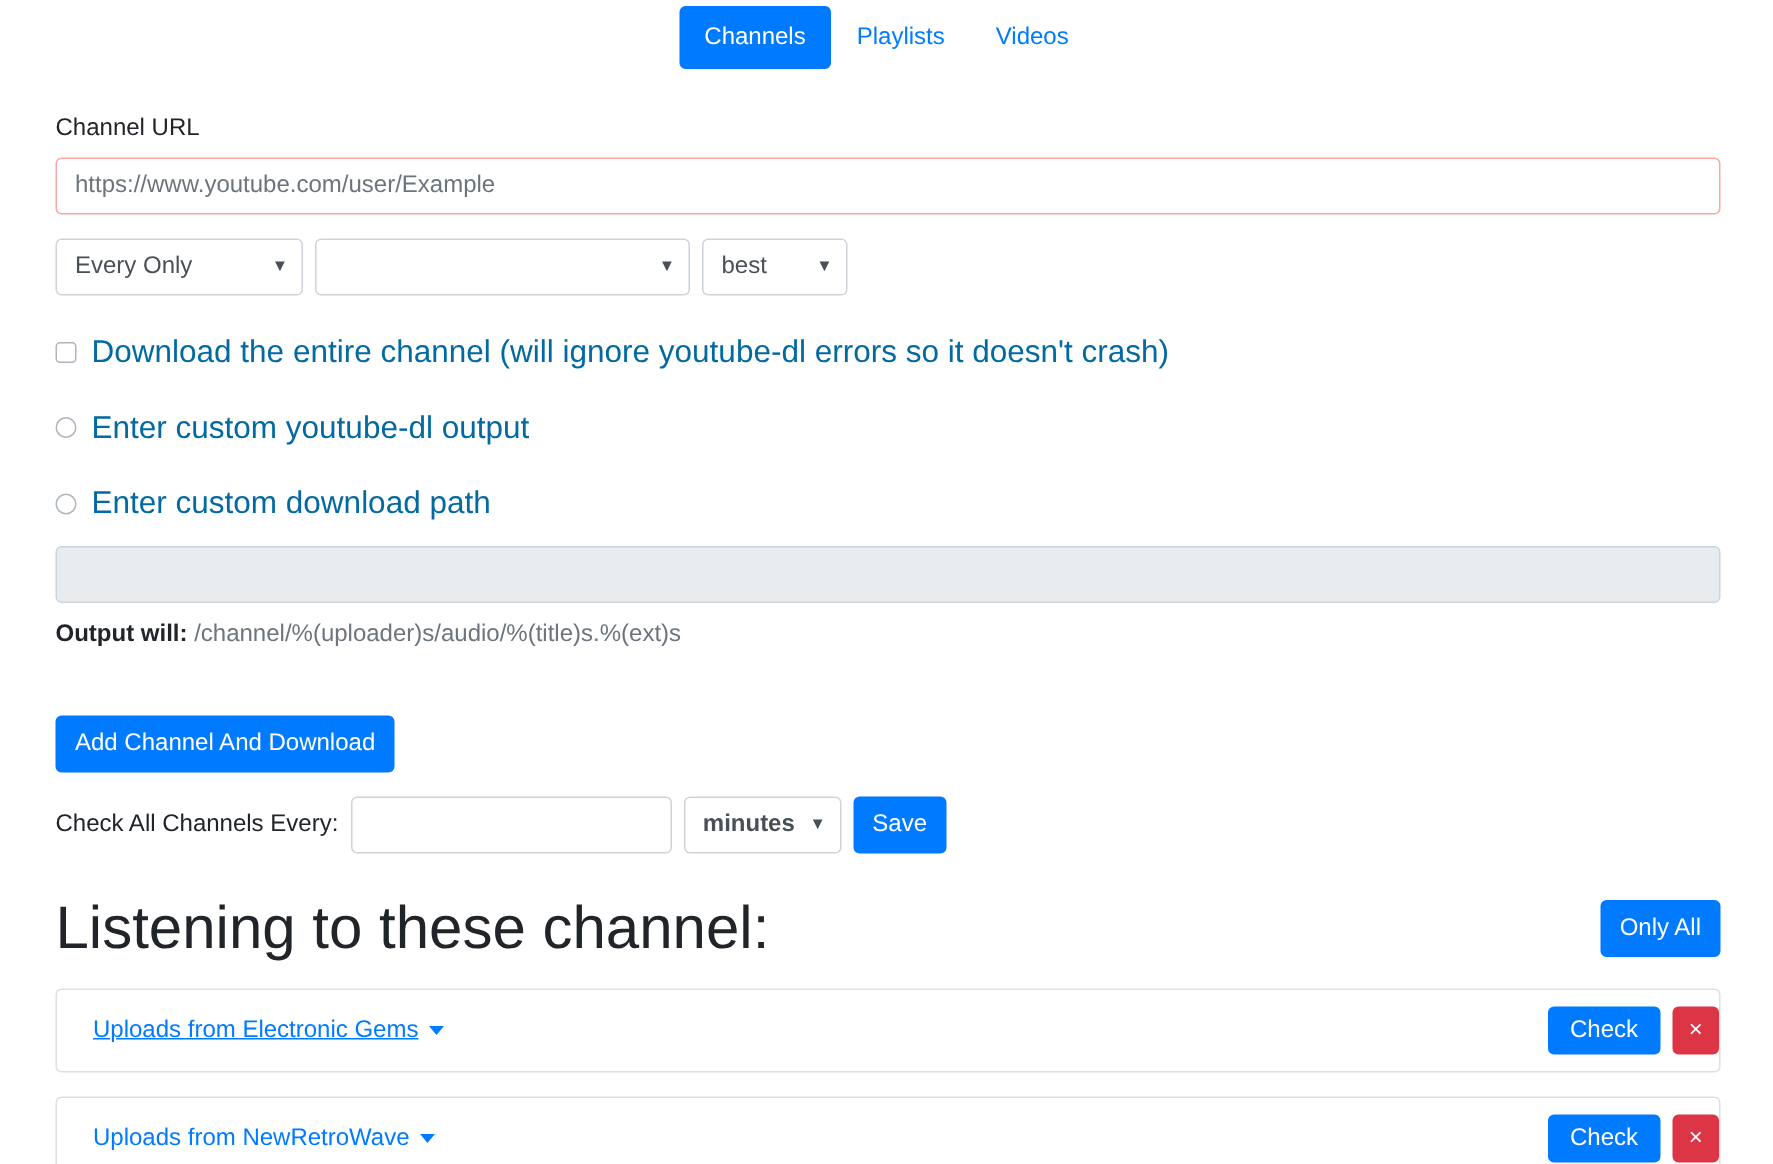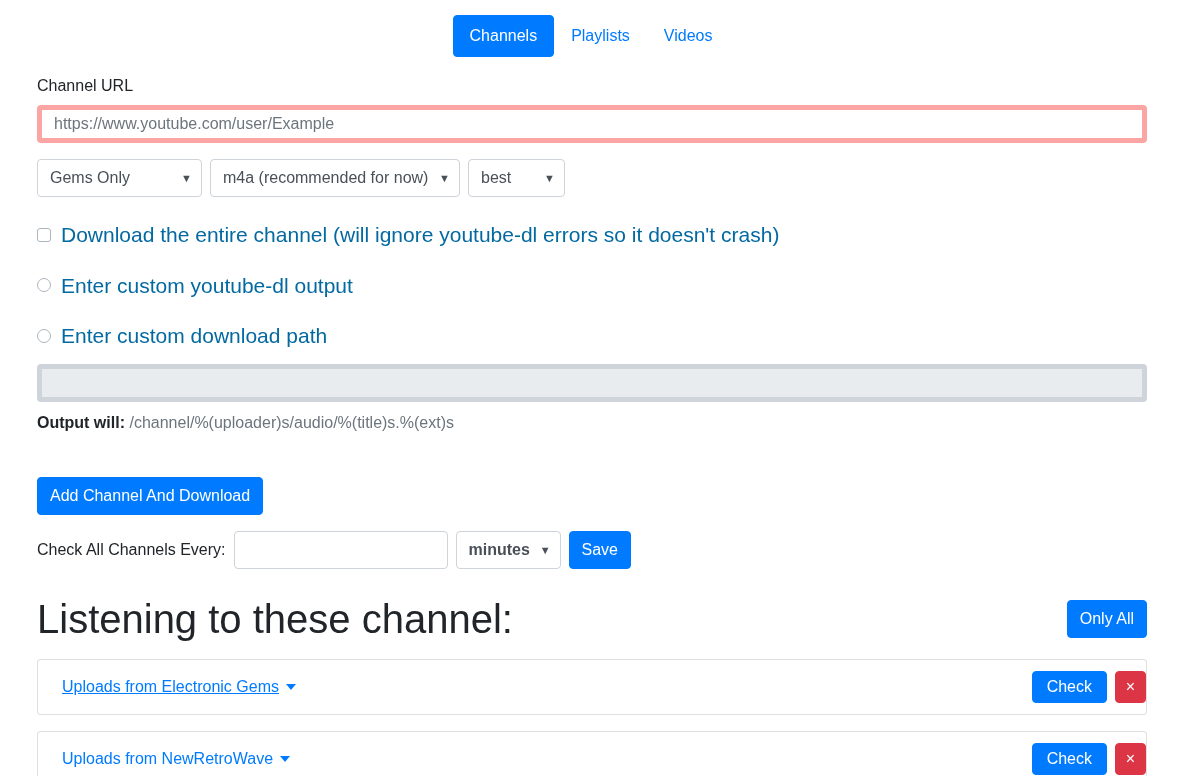--- a/index.html
+++ b/index.html
@@ -19,21 +19,21 @@
     position: relative;
     width: 1182px;
     height: 776px;
     background: #fff;
   }
 
   
   .tabs {
     position: absolute;
     left: 0;
-    top: 15px;
+    top: 4px;
     width: 1182px;
     display: flex;
     justify-content: center;
     align-items: center;
     gap: 0px;
   }
   .tab {
     display: inline-block;
     padding: 8px 16px;
     font-size: 16px;
@@ -70,21 +70,21 @@
   .form-control {
     display: block;
     width: 100%;
     height: 38px;
     padding: 6px 12px;
     font-size: 16px;
     font-family: "Liberation Sans", sans-serif;
     line-height: 1.5;
     color: #495057;
     background-color: #fff;
-    border: 5px solid #fca5a5;
+    border: 1px solid #fca5a5;
     border-radius: 4px;
     outline: none;
   }
   .form-control::placeholder { color: #6c757d; opacity: 1; }
 
   .form-control.disabled {
     background-color: #e9ecef;
     border-color: #ced4da;
     opacity: 1;
   }
@@ -290,25 +290,24 @@
   </nav>
 
   <div class="container">
 
     <div class="label-block">Channel URL</div>
 
     <input class="form-control" type="text" value="" placeholder="https://www.youtube.com/user/Example" style="">
 
     <div class="select-row">
       <div class="custom-select w1">
-        <span>Gems Only</span>
+        <span>Every Only</span>
         <span class="caret">▼</span>
       </div>
       <div class="custom-select w2">
-        <span>m4a (recommended for now)</span>
         <span class="caret">▼</span>
       </div>
       <div class="custom-select w3">
         <span>best</span>
         <span class="caret">▼</span>
       </div>
     </div>
 
     <div class="check-row">
       <span class="box"></span>

